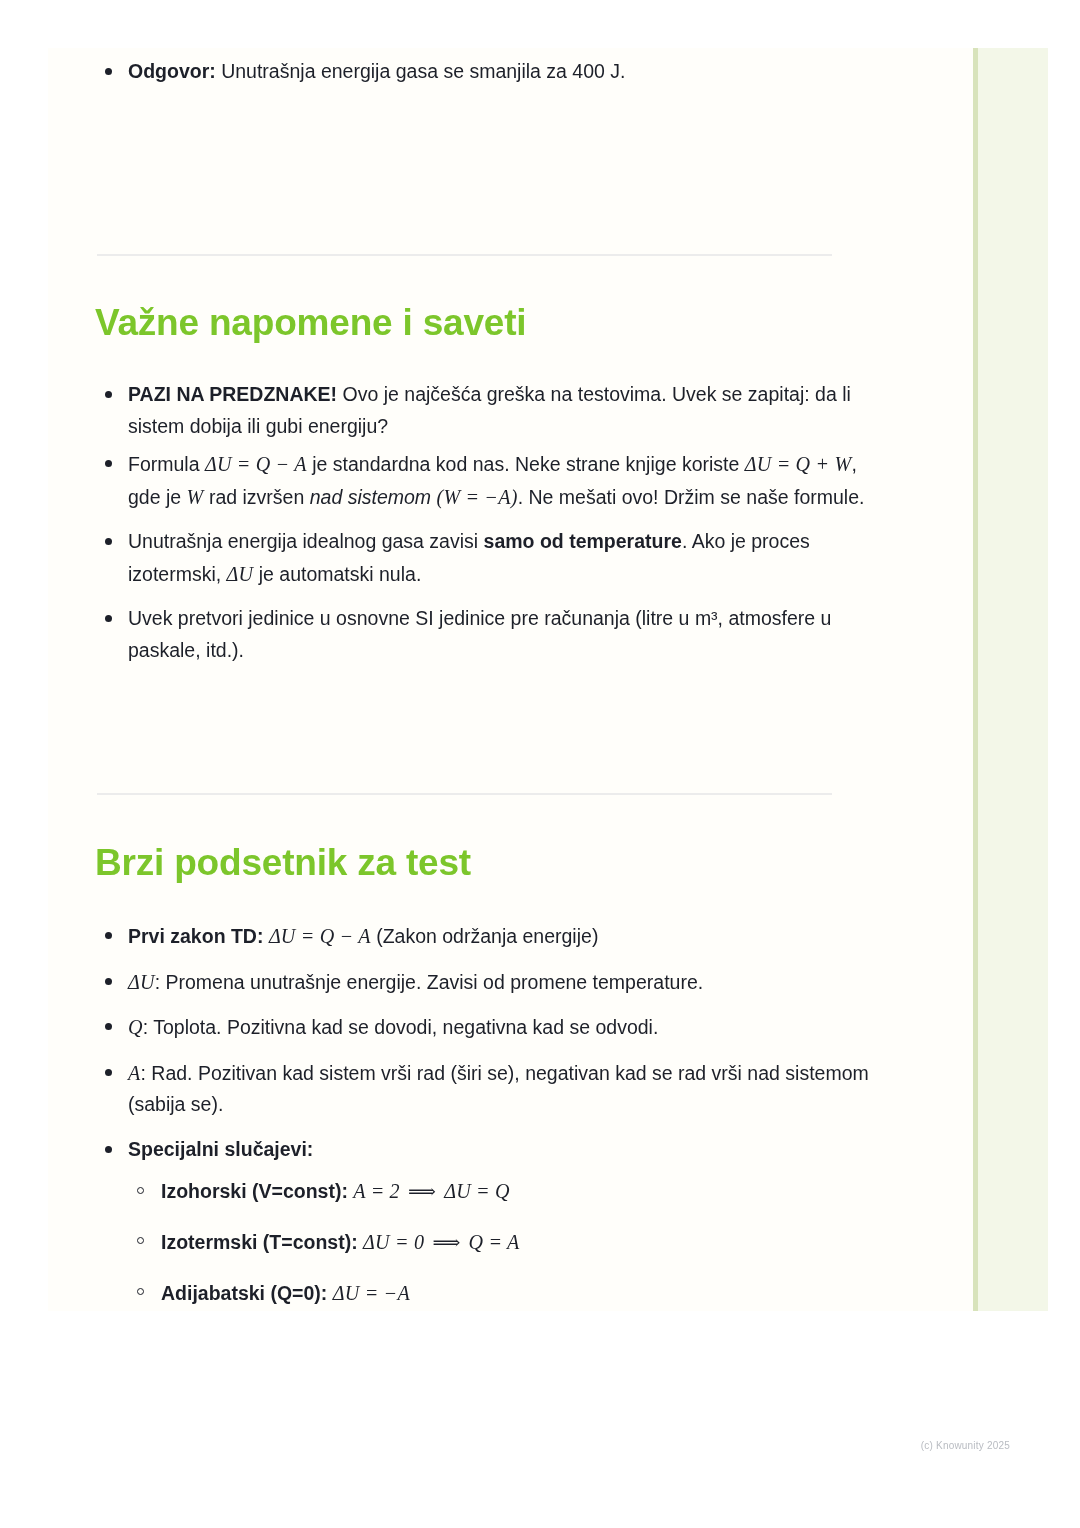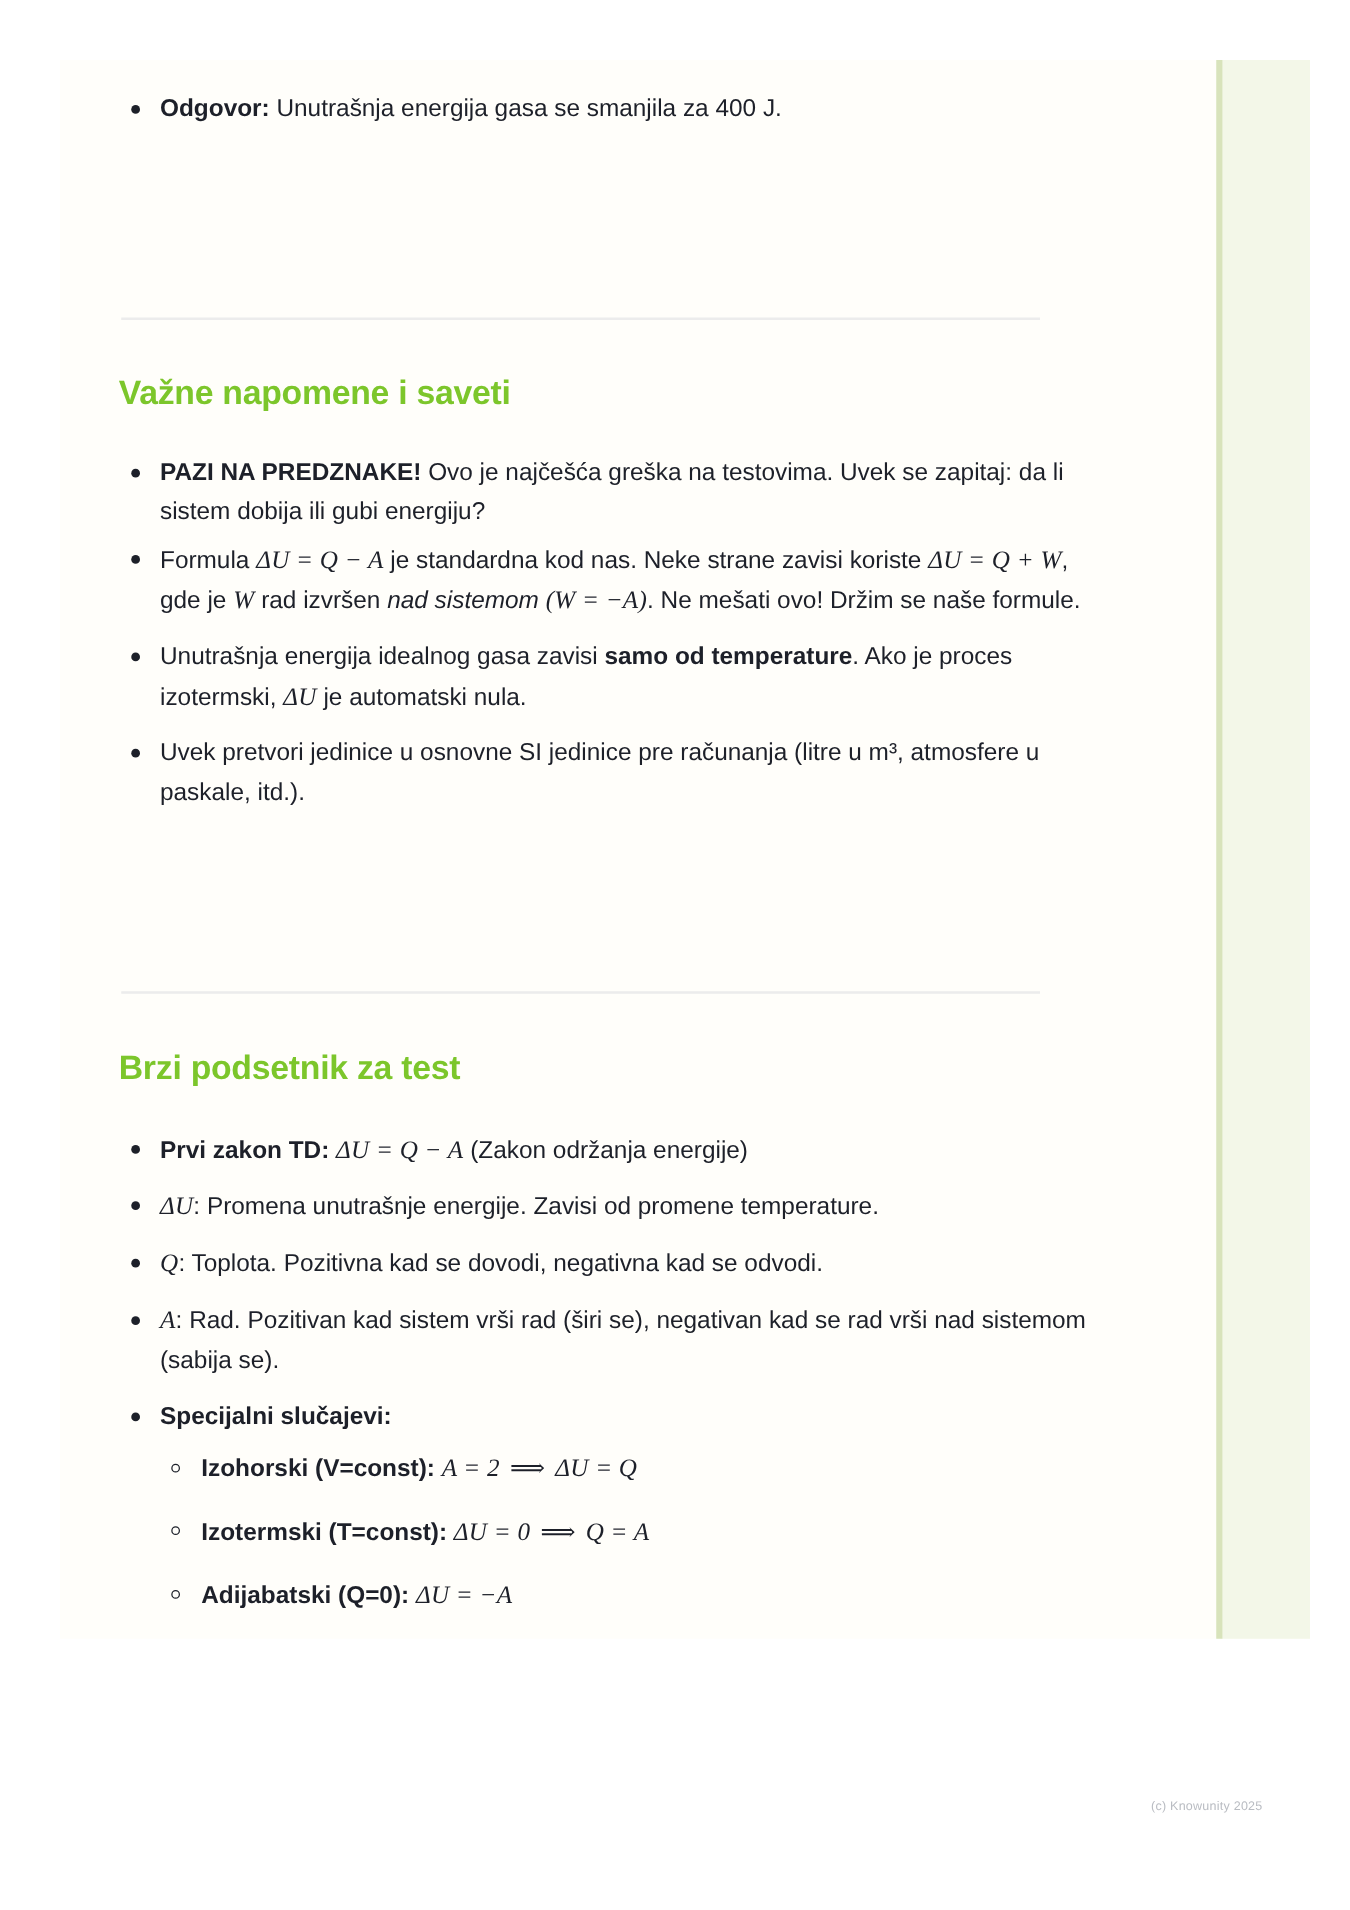--- a/index.html
+++ b/index.html
@@ -55,21 +55,21 @@
     position: absolute;
     left: 47px;   
     top: 0px;
     width: 790px;
     color: #1d2029;
     font-size: 19.5px;
     line-height: 1.62;
   }
 
   h2.section-title {
-    font-size: 27px;
+    font-size: 37px;
     font-weight: 700;
     color: #7cc62b;
     margin: 0;
     letter-spacing: -0.2px;
   }
 
   hr.divider {
     border: none;
     border-top: 2px solid #ececec;
     margin: 0;
@@ -151,21 +151,21 @@
 
 <div class="page">
 
   <div class="doc-card">
     <div class="green-panel"></div>
     <div class="green-rule"></div>
 
     <div class="content">
 
       <div class="blk" style="top:8px;">
-        <ul style="margin-top:16px;">
+        <ul style="">
           <li class="top-item">
             <span class="marker"></span>
             <b>Odgovor:</b>
             <span>Unutrašnja energija gasa se smanjila za 400 J.</span>
           </li>
         </ul>
       </div>
 
       <hr class="divider" style="position:absolute; top:206px; left:2px;">
 
@@ -177,21 +177,21 @@
           <li class="top-item" style="margin-bottom:6px;">
             <span class="marker"></span>
             <b>PAZI NA PREDZNAKE!</b>
             <span>Ovo je najčešća greška na testovima. Uvek se zapitaj: da li sistem dobija ili gubi energiju?</span>
           </li>
 
           <li class="top-item" style="margin-bottom:13px;">
             <span class="marker"></span>
             <span>Formula</span>
             <span class="m">ΔU = Q − A</span>
-            <span>je standardna kod nas. Neke strane zavisi koriste</span>
+            <span>je standardna kod nas. Neke strane knjige koriste</span>
             <span class="m">ΔU = Q + W</span><span>, gde je</span>
             <span class="m">W</span>
             <span>rad izvršen</span>
             <span class="em-it">nad sistemom</span>
             <span class="m">(W = −A)</span><span>. Ne mešati ovo! Držim se naše formule.</span>
           </li>
 
           <li class="top-item" style="margin-bottom:13px;">
             <span class="marker"></span>
             <span>Unutrašnja energija idealnog gasa zavisi</span>

